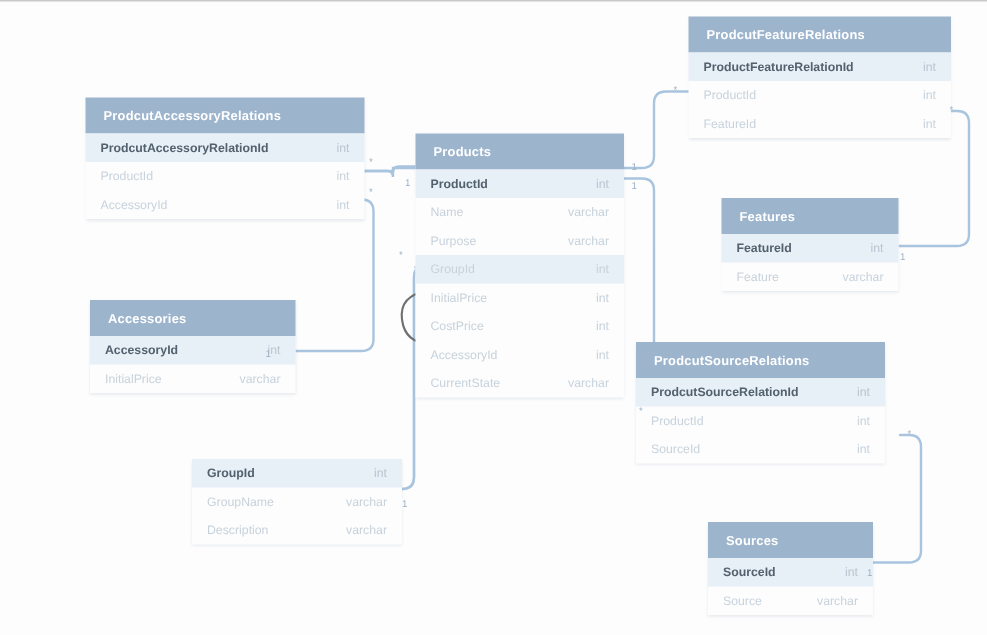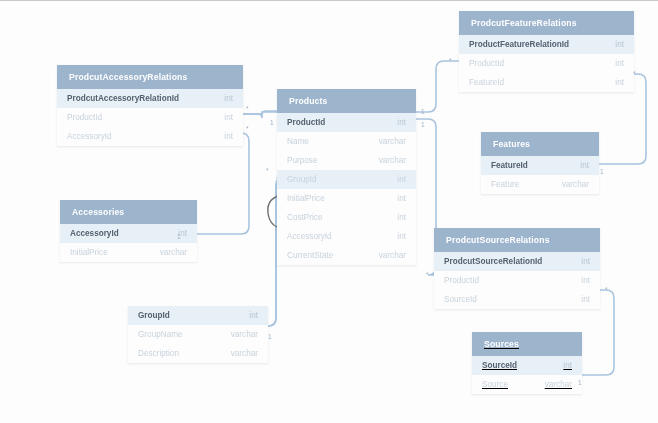--- a/index.html
+++ b/index.html
@@ -167,21 +167,21 @@
         <div class="thead">Accessories</div>
         <div class="row pk">
           <span class="fname">AccessoryId</span>
           <span class="ftype">int</span>
         </div>
         <div class="row">
           <span class="fname">InitialPrice</span>
           <span class="ftype">varchar</span>
         </div>
       </div>
-      <div class="table" style="left: 434px; top: 227px; --w: 166px;">
+      <div class="table" style="left: 424px; top: 227px; --w: 166px;">
         <div class="thead">ProdcutSourceRelations</div>
         <div class="row pk">
           <span class="fname">ProdcutSourceRelationId</span>
           <span class="ftype">int</span>
         </div>
         <div class="row">
           <span class="fname">ProductId</span>
           <span class="ftype">int</span>
         </div>
         <div class="row">
@@ -196,21 +196,21 @@
         </div>
         <div class="row">
           <span class="fname">GroupName</span>
           <span class="ftype">varchar</span>
         </div>
         <div class="row">
           <span class="fname">Description</span>
           <span class="ftype">varchar</span>
         </div>
       </div>
-      <div class="table" style="left: 472px; top: 331px; text-decoration: underline; --w: 110px;">
+      <div class="table" style="left: 472px; top: 347px; --w: 110px;">
         <div class="thead">Sources</div>
         <div class="row pk">
           <span class="fname">SourceId</span>
           <span class="ftype">int</span>
         </div>
         <div class="row">
           <span class="fname">Source</span>
           <span class="ftype">varchar</span>
         </div>
       </div>

